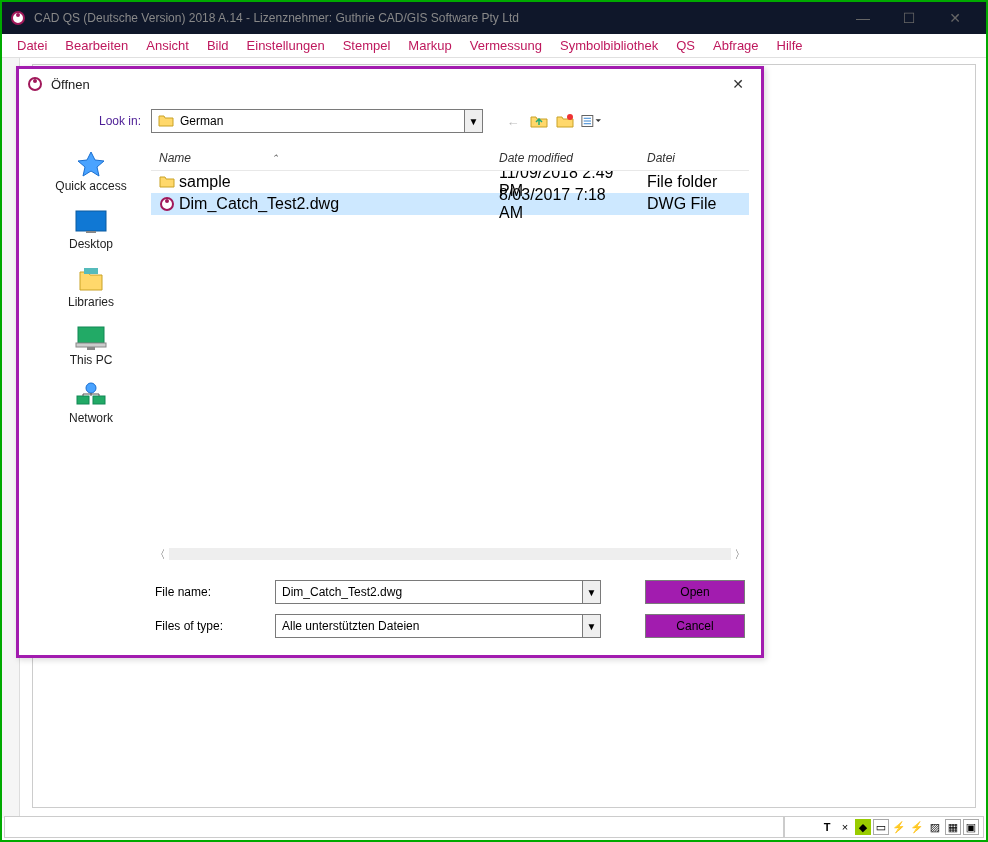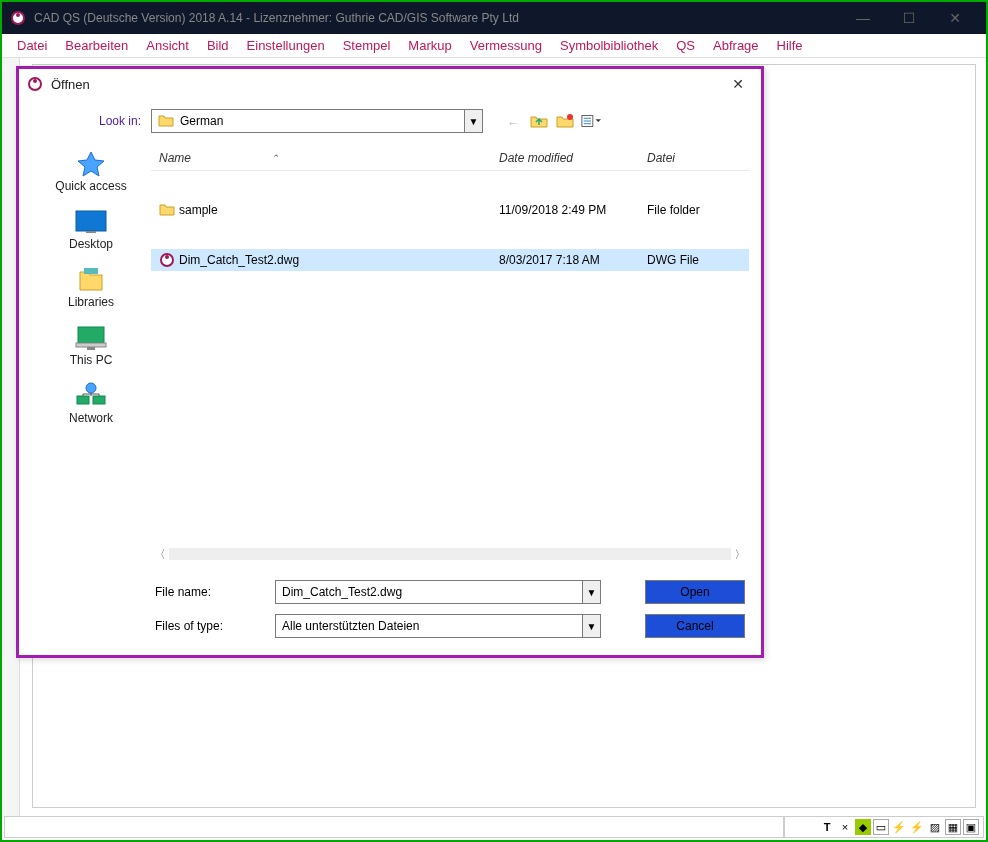--- a/index.html
+++ b/index.html
@@ -40,33 +40,33 @@
 .place { display: flex; flex-direction: column; align-items: center; width: 100%; font-size: 12px; color: #222; }
 .place .pico { width: 36px; height: 30px; display: flex; align-items: center; justify-content: center; }
 .filelist { flex: 1; display: flex; flex-direction: column; border: none; }
 .fl-header { display: flex; height: 26px; align-items: center; border-bottom: 1px solid #e8e8e8; font-size: 12px; color: #333; font-style: italic; }
 .fl-col { padding: 0 8px; display: flex; align-items: center; }
 .c-name { width: 340px; }
 .c-date { width: 148px; }
 .c-type { flex: 1; }
 .sort-caret { font-size: 9px; margin-left: 4px; color: #555; }
 .fl-rows { flex: 1; overflow: hidden; }
-.fl-row { display: flex; height: 22px; align-items: center; font-size: 12px; margin-top: 28px; }
+.fl-row { display: flex; height: 22px; align-items: center; font-size: 16px; }
 .fl-row.sel { background: #cde8ff; }
 .fl-row .ico { width: 16px; height: 16px; margin-right: 4px; display: inline-flex; align-items: center; justify-content: center; }
 .fl-scroll { height: 18px; display: flex; align-items: center; }
 .fl-scroll .arrow { width: 18px; text-align: center; color: #555; font-size: 11px; }
 .fl-scroll .track { flex: 1; height: 12px; background: #eee; }
 
 .dlg-bottom { padding-top: 12px; }
 .form-row { display: flex; align-items: center; height: 34px; }
 .form-label { width: 124px; padding-left: 4px; font-size: 12px; }
 .form-field { width: 326px; height: 24px; border: 1px solid #7a7a7a; display: flex; align-items: center; padding: 0 6px; font-size: 12px; background: #fff; position: relative; }
 .form-field .combo-btn { position: absolute; right: 0; top: 0; width: 18px; height: 22px; border-left: 1px solid #7a7a7a; display: flex; align-items: center; justify-content: center; font-size: 10px; background: #efefef; }
-.form-btn { width: 100px; height: 24px; margin-left: auto; margin-right: 4px; border: 1px solid #7a7a7a; background: #1d4ed8; font-size: 12px; display: flex; align-items: center; justify-content: center; }
+.form-btn { width: 100px; height: 24px; margin-left: auto; margin-right: 4px; border: 1px solid #7a7a7a; background: #a21caf; font-size: 12px; display: flex; align-items: center; justify-content: center; }
 
 
 .svg16 { width: 16px; height: 16px; }
 </style>
 </head>
 <body>
 
 <div class="titlebar">
   <span class="app-icon">
     <svg class="svg16" viewBox="0 0 16 16">

